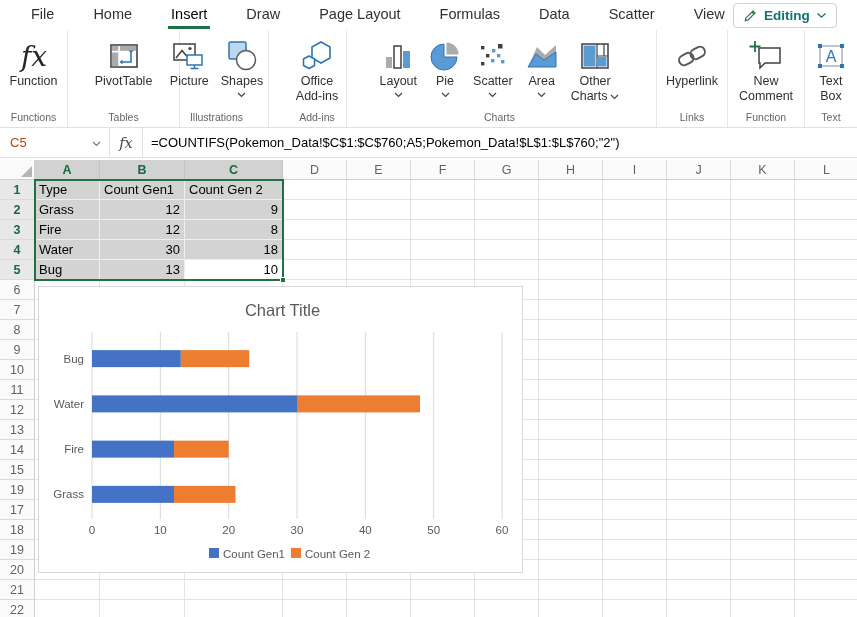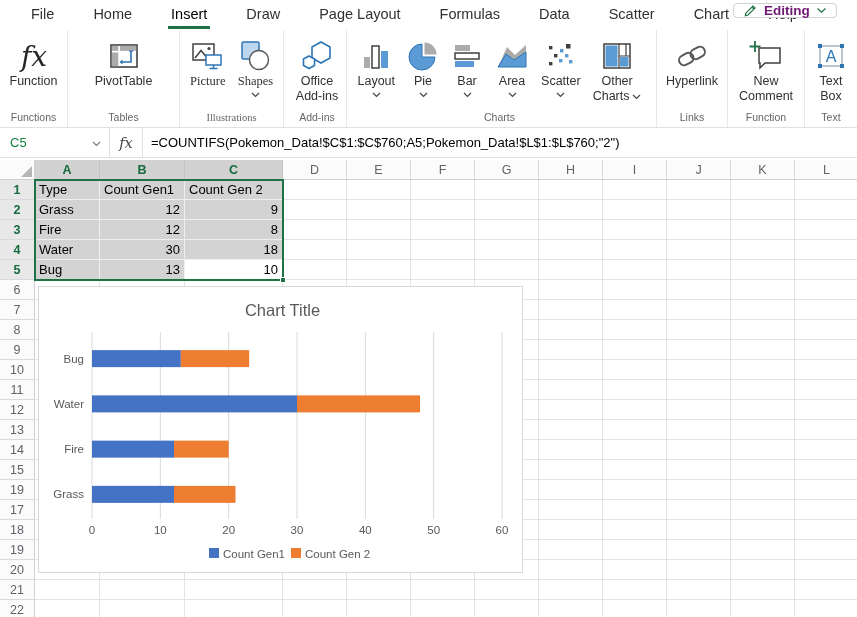--- a/index.html
+++ b/index.html
@@ -7,39 +7,39 @@
   .app {
     position:relative; width:857px; height:617px; overflow:hidden;
     font-family:"Liberation Sans", sans-serif; background:#fff; color:#333;
   }
   
   .menubar { position:absolute; left:0; top:0; width:857px; height:30px; background:#fff; }
   .tabs { position:absolute; left:30px; top:0; height:30px; display:flex; align-items:center; gap:37px; }
   .tab { position:relative; font-size:14.5px; color:#323130; cursor:default; white-space:nowrap; padding:5px 1px 7px; }
   .tab.active { color:#000; }
   .tab.active::after { content:""; position:absolute; left:-2px; right:-2px; bottom:0px; height:3px; background:#1e7145; }
-  .editing-btn { position:absolute; left:733px; top:3px; height:15px; min-width:94px;
+  .editing-btn { position:absolute; left:733px; top:3px; height:25px; min-width:94px;
     display:flex; align-items:center; gap:6px; padding:0 9px; background:#fff;
     border:1px solid #d1d1d1; border-radius:4px; font-family:inherit;
-    font-size:13.5px; font-weight:bold; color:#701a75; }
+    font-size:13.5px; font-weight:bold; color:#0f766e; }
   .editing-btn svg { display:block; }
   
   .ribbon { position:absolute; left:0; top:30px; width:857px; height:98px; background:#fff; border-bottom:1px solid #e1e1e1; }
   .rgroup { position:absolute; top:0; height:97px; border-right:1px solid #e8e8e8; }
   .rgroup:last-child { border-right:none; }
   .rgroup-label { position:absolute; left:0; right:0; bottom:4px; text-align:center; font-size:10.5px; color:#666; }
   .rbuttons { position:absolute; left:0; right:0; top:6px; display:flex; justify-content:center; align-items:flex-start; gap:6px; }
   .rbtn { display:flex; flex-direction:column; align-items:center; cursor:default; padding:2px 3px; }
   .rbtn .ricon { height:36px; display:flex; align-items:center; justify-content:center; }
   .rbtn .rlabel { font-size:12.5px; color:#323130; line-height:15px; text-align:center; white-space:nowrap; }
   .rbtn .rchev { margin-top:3px; color:#444; height:6px; display:flex; align-items:center; }
   .inline-chev { display:inline-block; margin-left:3px; color:#444; }
   
   .formula-bar { position:absolute; left:0; top:128px; width:857px; height:30px; display:flex; align-items:stretch; background:#fff; border-bottom:1px solid #e1e1e1; }
-  .name-box { width:110px; display:flex; align-items:center; justify-content:space-between; padding:0 8px 0 10px; border-right:1px solid #e1e1e1; font-size:13px; color:#15803d; }
+  .name-box { width:110px; display:flex; align-items:center; justify-content:space-between; padding:0 8px 0 10px; border-right:1px solid #e1e1e1; font-size:13px; color:#c2410c; }
   .name-box .chev { color:#666; }
   .fx-box { width:33px; display:flex; align-items:center; justify-content:center; border-right:1px solid #e1e1e1; font-family:"DejaVu Serif", serif; font-style:italic; font-size:14.5px; color:#444; }
   .formula-input { flex:1; display:flex; align-items:center; padding-left:8px; font-size:13px; color:#000; white-space:nowrap; overflow:hidden; }
   
   .grid { position:absolute; left:0; top:160px; width:857px; height:457px; overflow:hidden; background:#fff; }
   .hdr-row { position:absolute; left:0; top:0; height:20px; display:flex; }
   .corner { width:35px; height:20px; background:#fbfbfb; border-right:1px solid #cfcfcf; border-bottom:1px solid #cfcfcf; position:relative; }
   .corner .tri { position:absolute; right:2px; bottom:2px; width:0; height:0; border-left:11px solid transparent; border-bottom:11px solid #b5b5b5; }
   .chdr { height:20px; display:flex; align-items:center; justify-content:center; font-size:12.5px; color:#5f6368; background:#fbfbfb; border-right:1px solid #dadada; border-bottom:1px solid #cfcfcf; }
   .chdr.sel { background:#d2d2d2; color:#156b3d; font-weight:bold; border-right:1px solid #c3c3c3; }
@@ -65,21 +65,21 @@
   <header class="menubar">
     <nav class="tabs" id="menu-tabs">
         <div class="tab">File</div>
         <div class="tab">Home</div>
         <div class="tab active">Insert</div>
         <div class="tab">Draw</div>
         <div class="tab">Page Layout</div>
         <div class="tab">Formulas</div>
         <div class="tab">Data</div>
         <div class="tab">Scatter</div>
-        <div class="tab">Chart</div>
+        <div class="tab">View</div>
         <div class="tab">Help</div>
       </nav>
     <button class="editing-btn">
       <span>
         <svg width="15" height="15" viewBox="0 0 16 16">
             <path d="M2.5 13.5 L3.2 10.6 L10.6 3.2 L12.8 5.4 L5.4 12.8 Z" fill="none" stroke="#217346" stroke-width="1.3"></path>
             <path d="M9.5 4.3 L11.7 6.5" stroke="#217346" stroke-width="1.3"></path>
           </svg>
       </span>
       <span>Editing</span>
@@ -117,21 +117,21 @@
                 <path d="M24 13 V22 H15" fill="none" stroke="#2E75B6" stroke-width="1.6"></path>
                 <path d="M21.5 10.5 L24 13.5 L26.5 10.5 Z" fill="#2E75B6"></path>
                 <path d="M15.5 19.5 L12.5 22 L15.5 24.5 Z" fill="#2E75B6"></path>
               </svg>
             </div>
             <div class="rlabel">PivotTable</div>
           </div>
         </div>
         <div class="rgroup-label">Tables</div>
       </div>
-      <div class="rgroup" style="left: 180px; width: 104px; font-family: Liberation Serif, serif;">
+      <div class="rgroup" style="left: 165px; width: 104px;">
         <div class="rbuttons">
           <div class="rbtn">
             <div class="ricon">
               <svg width="36" height="32" viewBox="0 0 36 32">
                 <rect x="3" y="4" width="21" height="16" fill="#fff" stroke="#404040" stroke-width="1.5"></rect>
                 <circle cx="19" cy="8.5" r="1.6" fill="#404040"></circle>
                 <path d="M5 18 L11 10.5 L16 16.5" fill="none" stroke="#404040" stroke-width="1.5"></path>
                 <rect x="16" y="15" width="15" height="10" fill="#fff" stroke="#2E75B6" stroke-width="1.5"></rect>
                 <path d="M23.5 25 V28 M19.5 28.5 H27.5" stroke="#2E75B6" stroke-width="1.5"></path>
               </svg>
@@ -188,69 +188,54 @@
             </div>
           </div>
           <div class="rbtn">
             <div class="ricon">
               <svg width="32" height="32" viewBox="0 0 32 32">
                 <path d="M15 17 L15 4 A13 13 0 1 0 28 17 Z" fill="#5B9BD5" stroke="#2E75B6" stroke-width="1"></path>
                 <path d="M17.5 14.5 L17.5 2.5 A12 12 0 0 1 29.5 14.5 Z" fill="#ababab"></path>
               </svg>
             </div>
             <div class="rlabel">Pie</div>
-            <div class="rchev">
-              <svg width="9" height="6" viewBox="0 0 9 6">
-                <path d="M1 1 L4.5 4.5 L8 1" fill="none" stroke="#444" stroke-width="1.2"></path>
-              </svg>
-            </div>
-          </div>
-          <div class="rbtn">
-            <div class="ricon">
-              <svg width="32" height="32" viewBox="0 0 32 32">
-                <rect x="4" y="5" width="15" height="6" fill="#ababab"></rect>
-                <rect x="4" y="13" width="24" height="6" fill="#fff" stroke="#404040" stroke-width="1.5"></rect>
-                <rect x="4" y="21" width="19" height="6" fill="#5B9BD5"></rect>
-              </svg>
-            </div>
-            <div class="rlabel">Bar</div>
-            <div class="rchev">
-              <svg width="9" height="6" viewBox="0 0 9 6">
-                <path d="M1 1 L4.5 4.5 L8 1" fill="none" stroke="#444" stroke-width="1.2"></path>
-              </svg>
-            </div>
-          </div>
-          <div class="rbtn">
-            <div class="ricon">
-              <svg width="34" height="32" viewBox="0 0 34 32">
-                <path d="M3 27 L12 7 L20 15 L31 5 L31 27 Z" fill="#ababab"></path>
-                <path d="M3 27 L11 14 L19 20 L31 12 L31 27 Z" fill="#5B9BD5" stroke="#2E75B6" stroke-width="1"></path>
-              </svg>
-            </div>
-            <div class="rlabel">Area</div>
             <div class="rchev">
               <svg width="9" height="6" viewBox="0 0 9 6">
                 <path d="M1 1 L4.5 4.5 L8 1" fill="none" stroke="#444" stroke-width="1.2"></path>
               </svg>
             </div>
           </div>
           <div class="rbtn">
             <div class="ricon">
               <svg width="32" height="32" viewBox="0 0 32 32">
                 <rect x="4" y="6" width="3.4" height="3.4" fill="#404040"></rect>
                 <rect x="9" y="14" width="3.4" height="3.4" fill="#404040"></rect>
                 <rect x="4" y="22" width="3.4" height="3.4" fill="#404040"></rect>
                 <rect x="15" y="9" width="3.4" height="3.4" fill="#5B9BD5"></rect>
                 <rect x="21" y="4" width="4.5" height="4.5" fill="#404040"></rect>
                 <rect x="20" y="14" width="3.4" height="3.4" fill="#5B9BD5"></rect>
                 <rect x="14" y="19" width="3.4" height="3.4" fill="#5B9BD5"></rect>
                 <rect x="24" y="20" width="3.4" height="3.4" fill="#5B9BD5"></rect>
               </svg>
             </div>
             <div class="rlabel">Scatter</div>
+            <div class="rchev">
+              <svg width="9" height="6" viewBox="0 0 9 6">
+                <path d="M1 1 L4.5 4.5 L8 1" fill="none" stroke="#444" stroke-width="1.2"></path>
+              </svg>
+            </div>
+          </div>
+          <div class="rbtn">
+            <div class="ricon">
+              <svg width="34" height="32" viewBox="0 0 34 32">
+                <path d="M3 27 L12 7 L20 15 L31 5 L31 27 Z" fill="#ababab"></path>
+                <path d="M3 27 L11 14 L19 20 L31 12 L31 27 Z" fill="#5B9BD5" stroke="#2E75B6" stroke-width="1"></path>
+              </svg>
+            </div>
+            <div class="rlabel">Area</div>
             <div class="rchev">
               <svg width="9" height="6" viewBox="0 0 9 6">
                 <path d="M1 1 L4.5 4.5 L8 1" fill="none" stroke="#444" stroke-width="1.2"></path>
               </svg>
             </div>
           </div>
           <div class="rbtn">
             <div class="ricon">
               <svg width="34" height="32" viewBox="0 0 34 32">
                 <rect x="4" y="4" width="26" height="24" fill="#fff" stroke="#404040" stroke-width="1.5"></rect>

